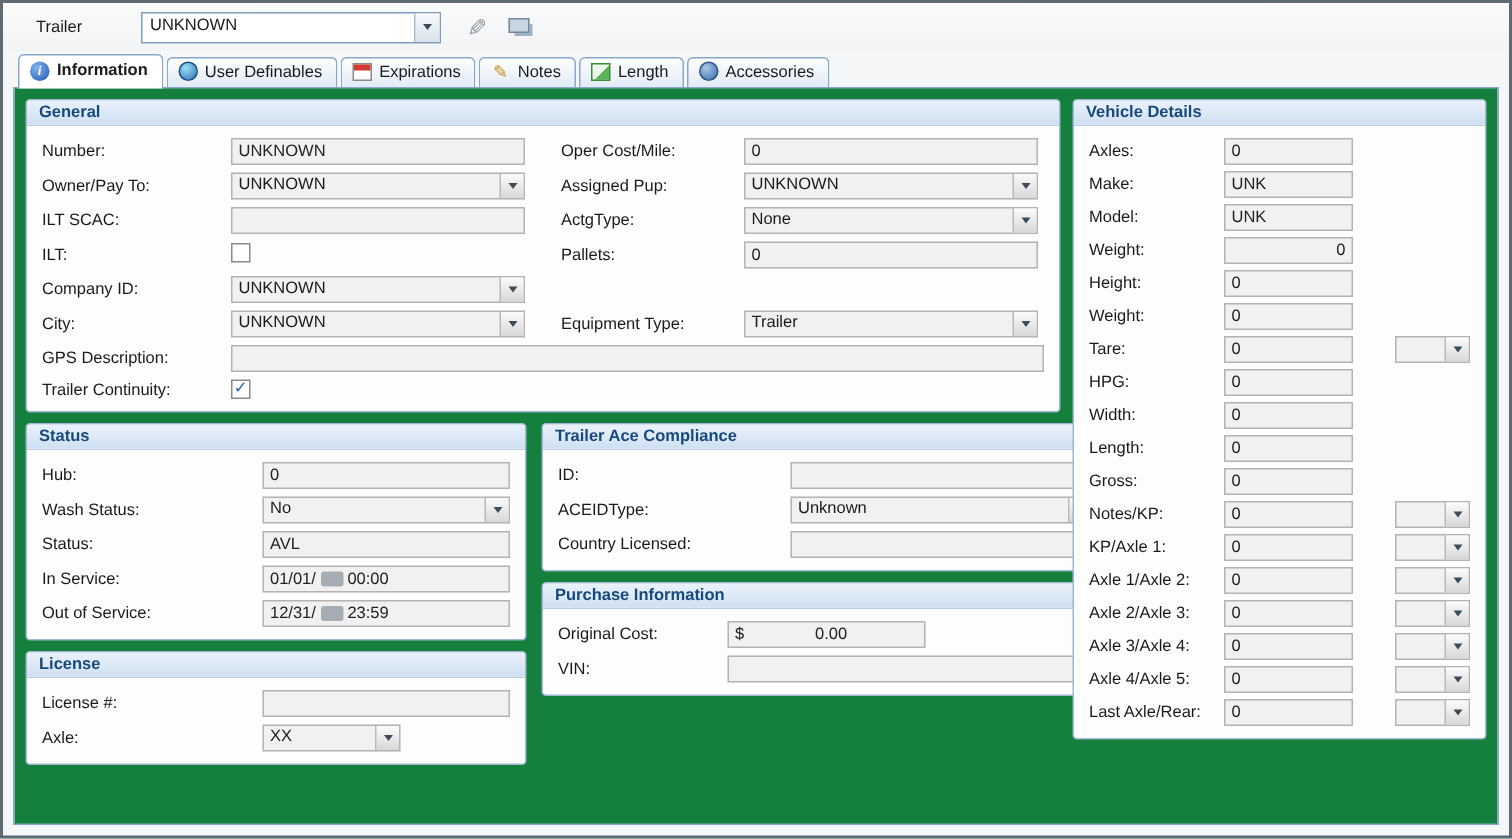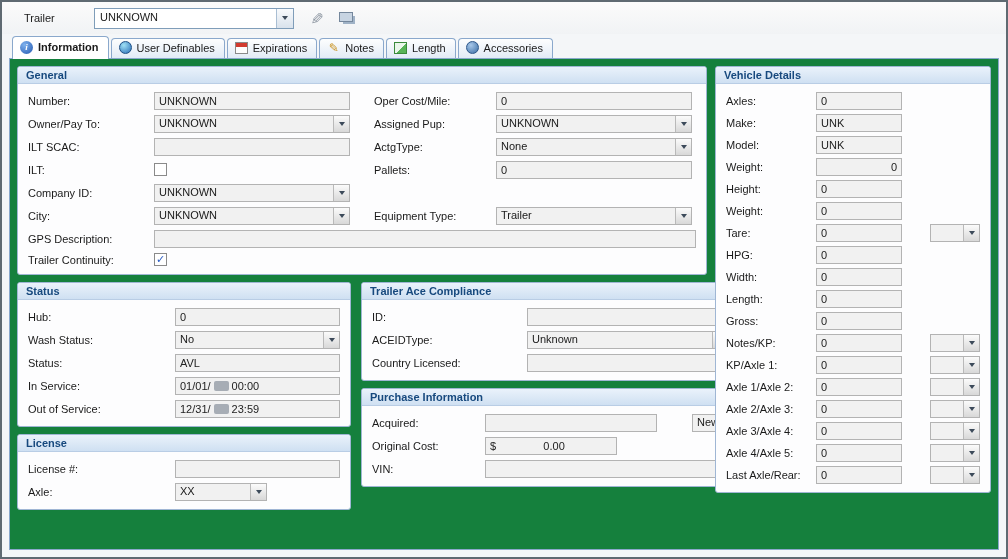--- a/index.html
+++ b/index.html
@@ -295,30 +295,20 @@
                 <span class="flabel alabel">Country Licensed:</span>
                 <input class="tinput afield" readonly="" value="" style="">
               </div>
             </div>
           </div>
 
           <div class="panel">
             <div class="panel-header">Purchase Information</div>
             <div class="panel-body">
               <div class="frow">
-                <span class="flabel plabel">Acquired:</span>
-                <input class="tinput acq-input" readonly="" value="" style="">
-                <div class="sel new-sel">
-                  <span class="sel-text">New</span>
-                  <span class="sel-btn">
-                      <span class="arrow-down"></span>
-                    </span>
-                </div>
-              </div>
-              <div class="frow">
                 <span class="flabel plabel">Original Cost:</span>
                 <div class="tinput cost-field">
                   <span>$</span>
                   <span class="cost-amount">0.00</span>
                 </div>
               </div>
               <div class="frow">
                 <span class="flabel plabel">VIN:</span>
                 <input class="tinput vin-input" readonly="" value="" style="">
               </div>

